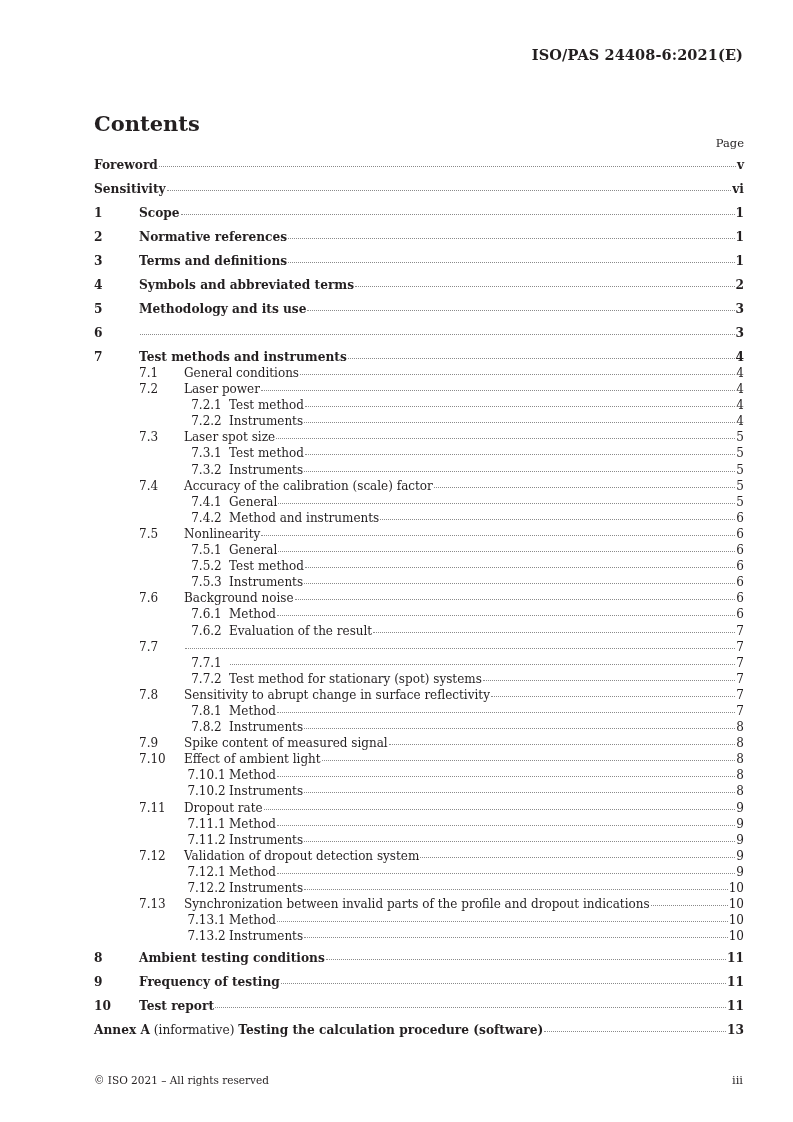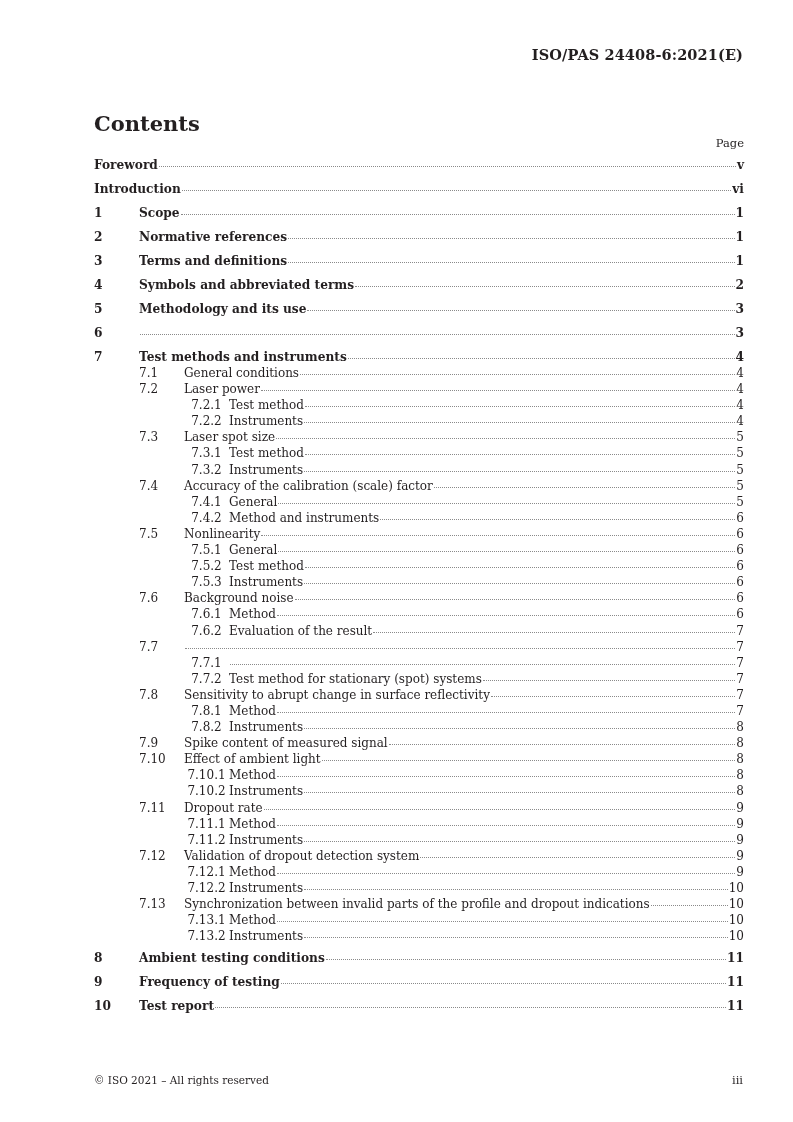--- a/index.html
+++ b/index.html
@@ -62,21 +62,21 @@
 </div>
 
 <div class="toc" id="toc">
 
   <div class="row lvl0">
       <span class="label">Foreword</span>
       <span class="leader"></span>
       <span class="pg">v</span>
     </div>
     <div class="row lvl0">
-      <span class="label">Introduction</span>
+      <span class="label">Sensitivity</span>
       <span class="leader"></span>
       <span class="pg">vi</span>
     </div>
     <div class="row lvl0">
       <span class="num">1</span>
       <span class="label">Scope</span>
       <span class="leader"></span>
       <span class="pg">1</span>
     </div>
     <div class="row lvl0">
@@ -339,16 +339,23 @@
       <span class="label">Frequency of testing</span>
       <span class="leader"></span>
       <span class="pg">11</span>
     </div>
     <div class="row lvl0">
       <span class="num">10</span>
       <span class="label">Test report</span>
       <span class="leader"></span>
       <span class="pg">11</span>
     </div>
+    <div class="row lvl0" id="annex-row" style="margin-top: 0px;">
+    <span class="label">
+      <span class="annex-prefix">Annex A</span><span class="annex-mid"> (informative) </span><span>Testing the calculation procedure (software)</span>
+    </span>
+    <span class="leader"></span>
+    <span class="pg">13</span>
+  </div>
 </div>
 
 <div class="footer-left">© ISO 2021 – All rights reserved</div>
 <div class="footer-right">iii</div>
 
 </body></html>

